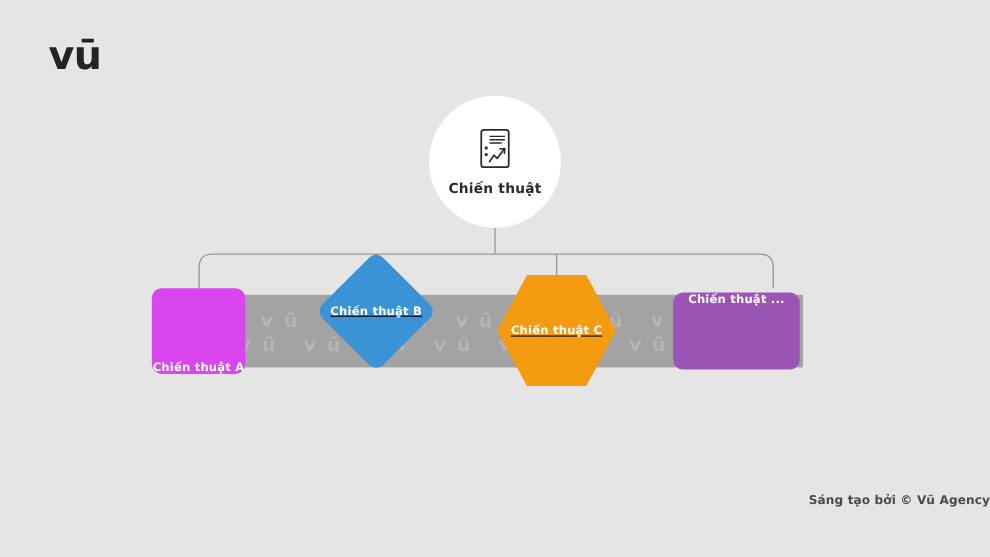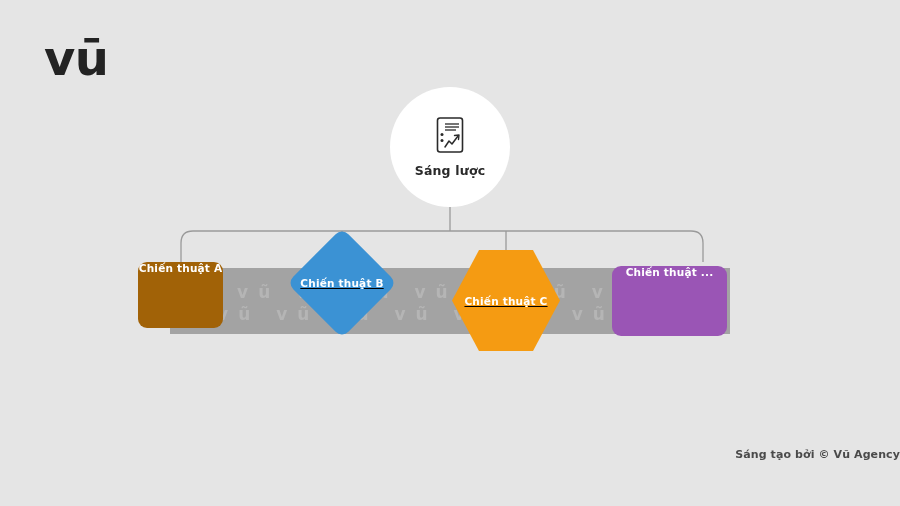--- a/index.html
+++ b/index.html
@@ -19,21 +19,21 @@
     width: 900px;
     height: 506px;
   }
 
   
   .logo {
     position: absolute;
     left: 44px;
     top: 34px;
     font-family: "DejaVu Sans", "Liberation Sans", sans-serif;
-    font-size: 48px;
+    font-size: 36px;
     font-weight: 700;
     color: #232323;
     letter-spacing: -0.5px;
     line-height: 1;
     user-select: none;
   }
 
   
   .band {
     position: absolute;
@@ -103,25 +103,25 @@
     white-space: nowrap;
     position: relative;
     z-index: 2;
   }
 
   .node-a {
     position: absolute;
     left: 138px;
     top: 262px;
     width: 85px;
-    height: 66px;
+    height: 78px;
     border-radius: 9px;
-    background: #a16207;
-    display: flex;
-    align-items: flex-start;
+    background: #d946ef;
+    display: flex;
+    align-items: flex-end;
     justify-content: center;
   }
 
   .node-b {
     position: absolute;
     left: 290px;
     top: 228px;
     width: 104px;
     height: 110px;
     display: flex;
@@ -217,21 +217,21 @@
     <svg class="root-icon" viewBox="0 0 34 38">
       <rect x="4.5" y="2" width="25" height="34" rx="2.5" fill="none" stroke="#2a2a2a" stroke-width="1.6"></rect>
       <line x1="12" y1="8" x2="26" y2="8" stroke="#2a2a2a" stroke-width="1.3"></line>
       <line x1="12" y1="11" x2="26" y2="11" stroke="#2a2a2a" stroke-width="1.3"></line>
       <line x1="12" y1="14" x2="23" y2="14" stroke="#2a2a2a" stroke-width="1.3"></line>
       <circle cx="9" cy="18.5" r="1.5" fill="#2a2a2a"></circle>
       <circle cx="9" cy="24.5" r="1.5" fill="#2a2a2a"></circle>
       <polyline points="12,31 16,25 19,28 25,20" fill="none" stroke="#2a2a2a" stroke-width="1.5" stroke-linecap="round" stroke-linejoin="round"></polyline>
       <polyline points="21.5,19.5 26,19 25.5,23.5" fill="none" stroke="#2a2a2a" stroke-width="1.4" stroke-linecap="round" stroke-linejoin="round"></polyline>
     </svg>
-    <div class="root-label">Sáng lược</div>
+    <div class="root-label">Chiến thuật</div>
   </div>
 
   <div class="node-a">
     <span class="node-label">Chiến thuật A</span>
   </div>
 
   <div class="node-b">
     <span class="diamond-bg"></span>
     <span class="node-label">Chiến thuật B</span>
   </div>

